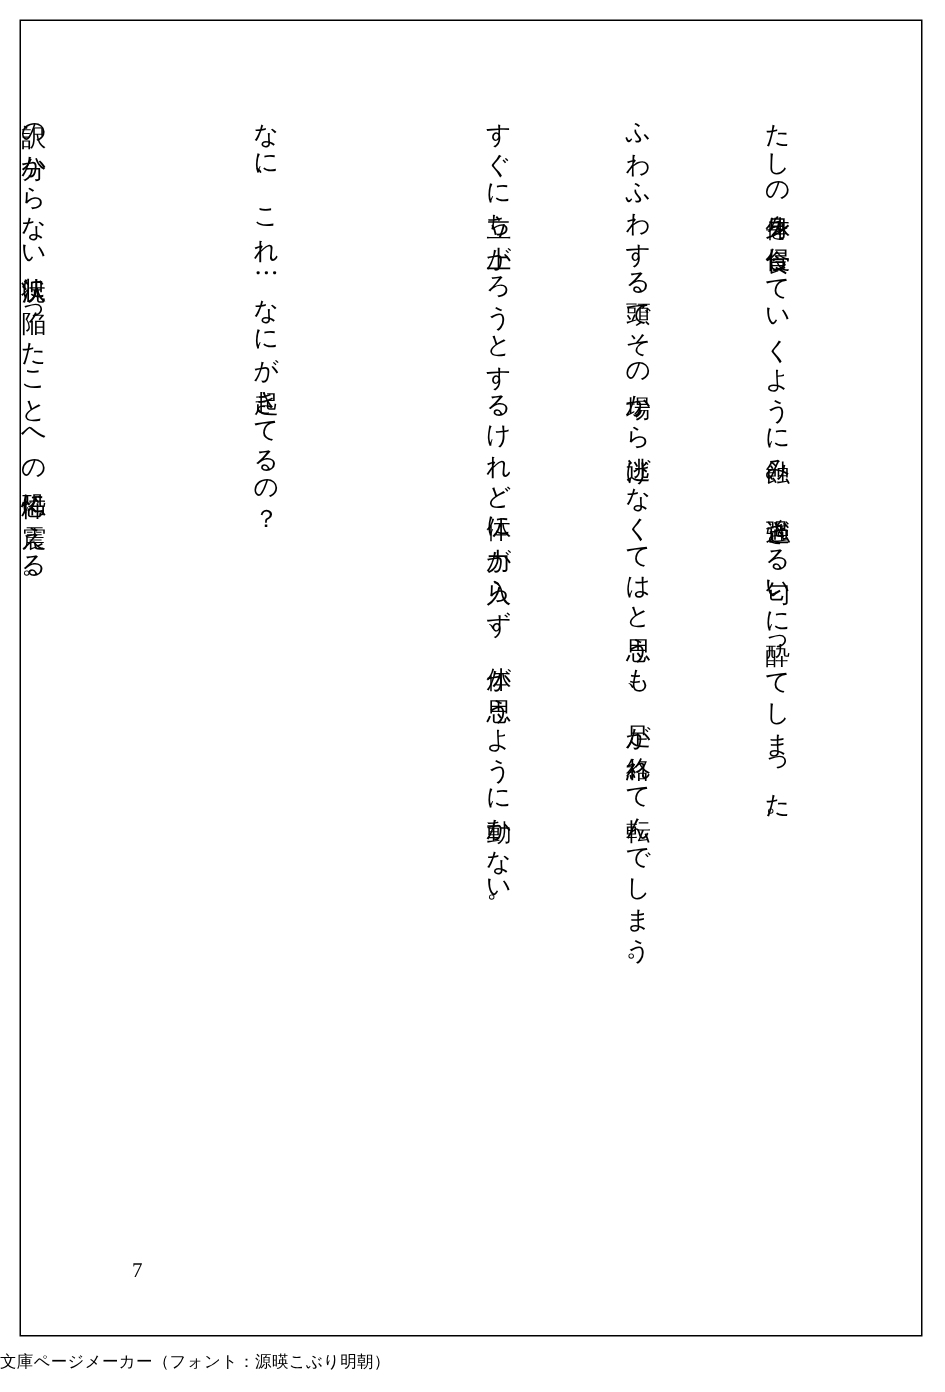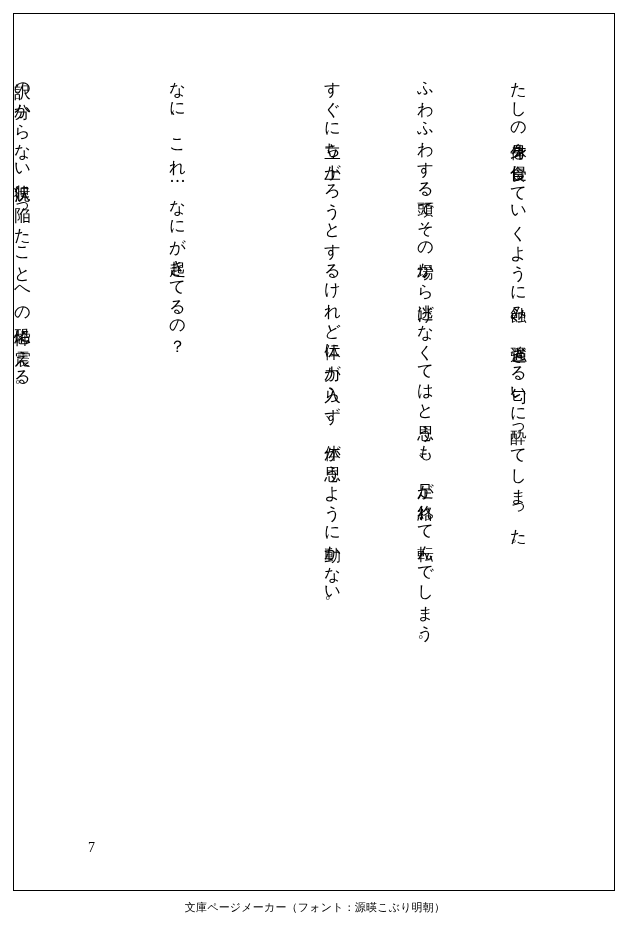--- a/index.html
+++ b/index.html
@@ -69,21 +69,21 @@
     font-size: 14px;
     font-family: "Liberation Serif", "DejaVu Serif", serif;
     letter-spacing: 0;
   }
 
   .footer-credit {
     position: absolute;
     left: 0;
     top: 900px;
     width: 630px;
-    text-align: center;
+    text-align: left;
     font-size: 11px;
     font-family: "DejaVu Sans", "Liberation Sans", sans-serif;
     color: #000000;
     letter-spacing: 0.2px;
   }
 </style>
 </head>
 <body>
 
 <div class="page-sheet">

